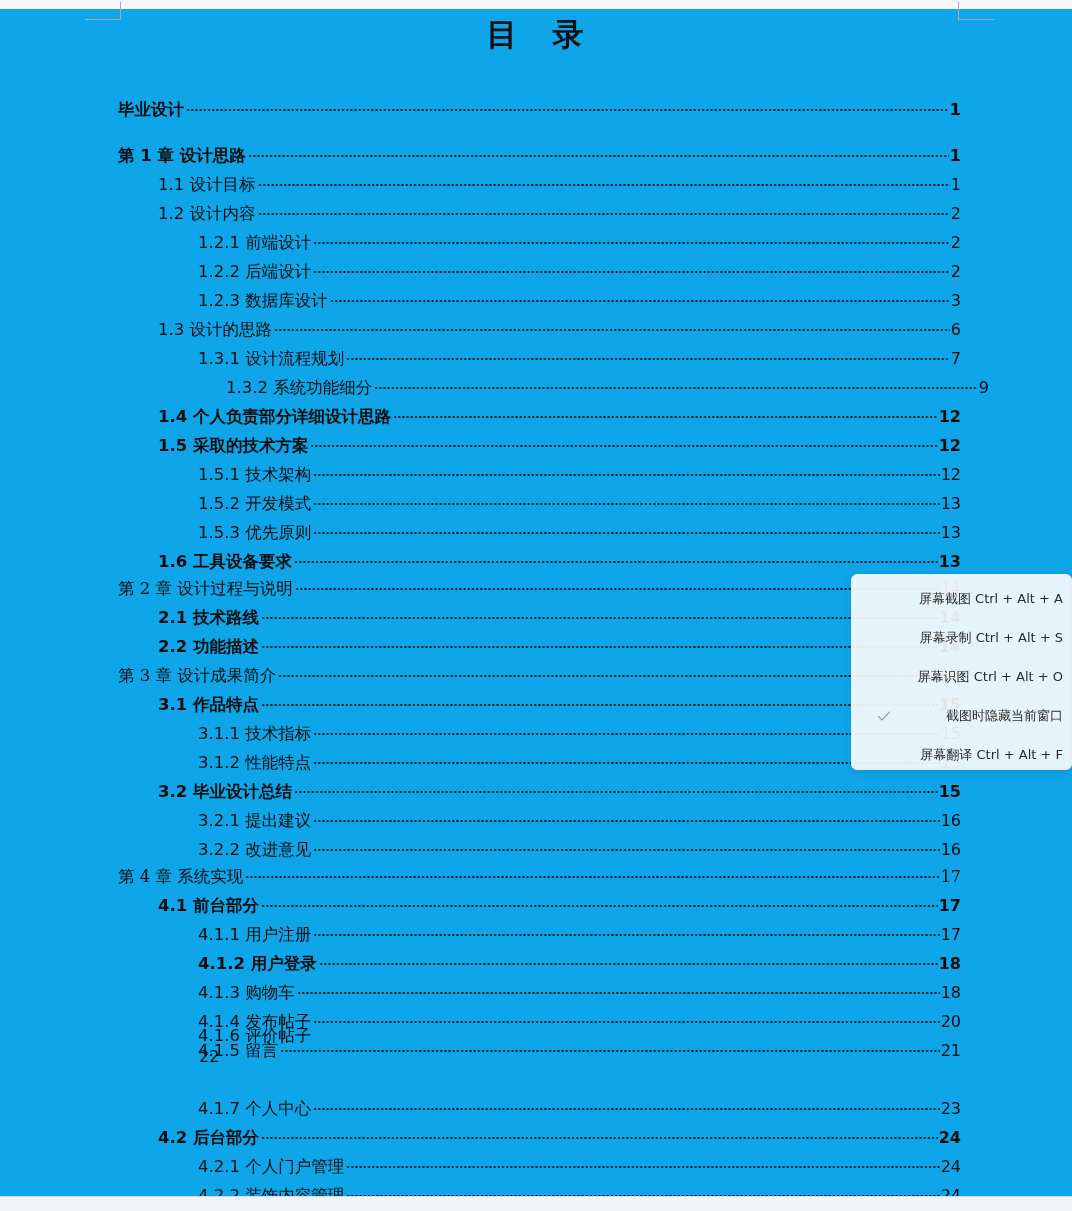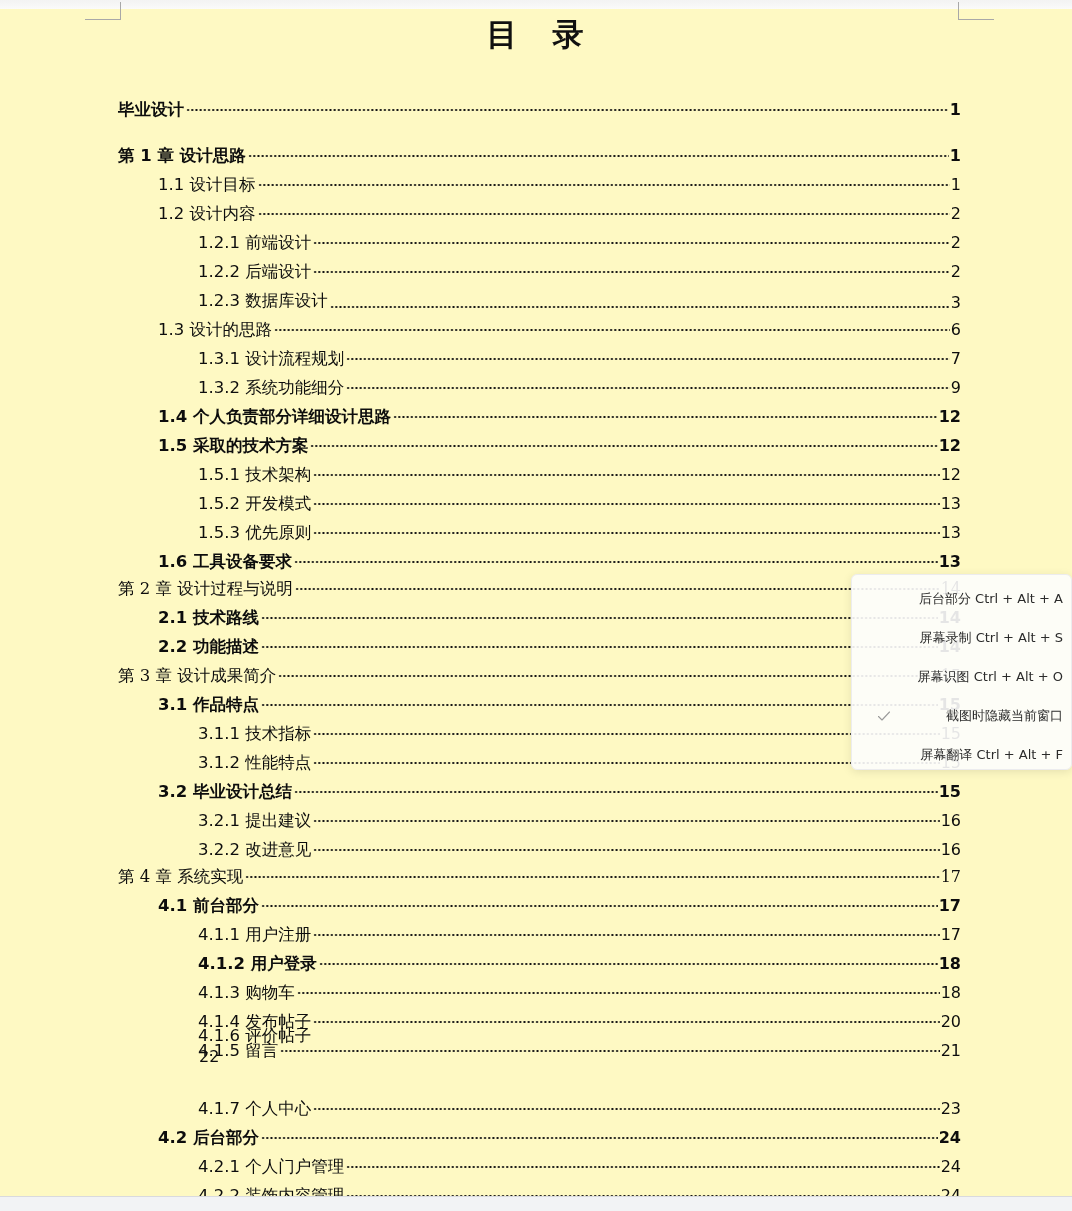--- a/index.html
+++ b/index.html
@@ -8,21 +8,21 @@
     background: #ffffff;
   }
   body {
     font-family: "Liberation Sans", "DejaVu Sans", sans-serif;
   }
   #page {
     position: relative;
     width: 1072px;
     height: 1211px;
     overflow: hidden;
-    background: #fef9c3;
+    background: #0ea5e9;
   }
 
   
   .top-strip {
     position: absolute;
     left: 0; top: 0;
     width: 1072px; height: 9px;
     background: linear-gradient(to bottom, #f3f3f3 0%, #f7f7f7 60%, #fbfbfb 100%);
   }
   .bottom-strip {
@@ -202,36 +202,36 @@
       <div class="toc-row lvl2" style="top: 232px;">
         <span class="label">1.2.1 前端设计</span>
         <span class="leader"></span>
         <span class="pageno">2</span>
       </div>
       <div class="toc-row lvl2" style="top: 261px;">
         <span class="label">1.2.2 后端设计</span>
         <span class="leader"></span>
         <span class="pageno">2</span>
       </div>
-      <div class="toc-row lvl2" style="top: 290px; align-items: flex-end;">
+      <div class="toc-row lvl2" style="top: 290px;">
         <span class="label">1.2.3 数据库设计</span>
         <span class="leader"></span>
         <span class="pageno">3</span>
       </div>
       <div class="toc-row lvl1" style="top: 319px;">
         <span class="label">1.3 设计的思路</span>
         <span class="leader"></span>
         <span class="pageno">6</span>
       </div>
       <div class="toc-row lvl2" style="top: 348px;">
         <span class="label">1.3.1 设计流程规划</span>
         <span class="leader"></span>
         <span class="pageno">7</span>
       </div>
-      <div class="toc-row lvl2" style="top: 377px;">
+      <div class="toc-row lvl2" style="top: 377px; margin-left: 28px;">
         <span class="label">1.3.2 系统功能细分</span>
         <span class="leader"></span>
         <span class="pageno">9</span>
       </div>
       <div class="toc-row lvl1 wgt-bold" style="top: 406px;">
         <span class="label">1.4  个人负责部分详细设计思路</span>
         <span class="leader"></span>
         <span class="pageno">12</span>
       </div>
       <div class="toc-row lvl1 wgt-bold" style="top: 435px;">
@@ -366,21 +366,21 @@
       </div>
       <div class="toc-row lvl2" style="top: 1185px;">
         <span class="label">4.2.2 装饰内容管理</span>
         <span class="leader"></span>
         <span class="pageno">24</span>
       </div>
     </div>
 
   <div class="popup" id="popup-menu">
       <div class="popup-item">
-        <span class="mi-text">后台部分 Ctrl + Alt + A</span>
+        <span class="mi-text">屏幕截图 Ctrl + Alt + A</span>
       </div>
       <div class="popup-item">
         <span class="mi-text">屏幕录制 Ctrl + Alt + S</span>
       </div>
       <div class="popup-item">
         <span class="mi-text">屏幕识图 Ctrl + Alt + O</span>
       </div>
       <div class="popup-item">
         <span class="check"><svg viewBox="0 0 16 16" width="16" height="16">
             <path d="M2.5 8.5 L6 12 L13.5 4" fill="none" stroke="#9a9a9a" stroke-width="1.1" stroke-linecap="round" stroke-linejoin="round"></path>

